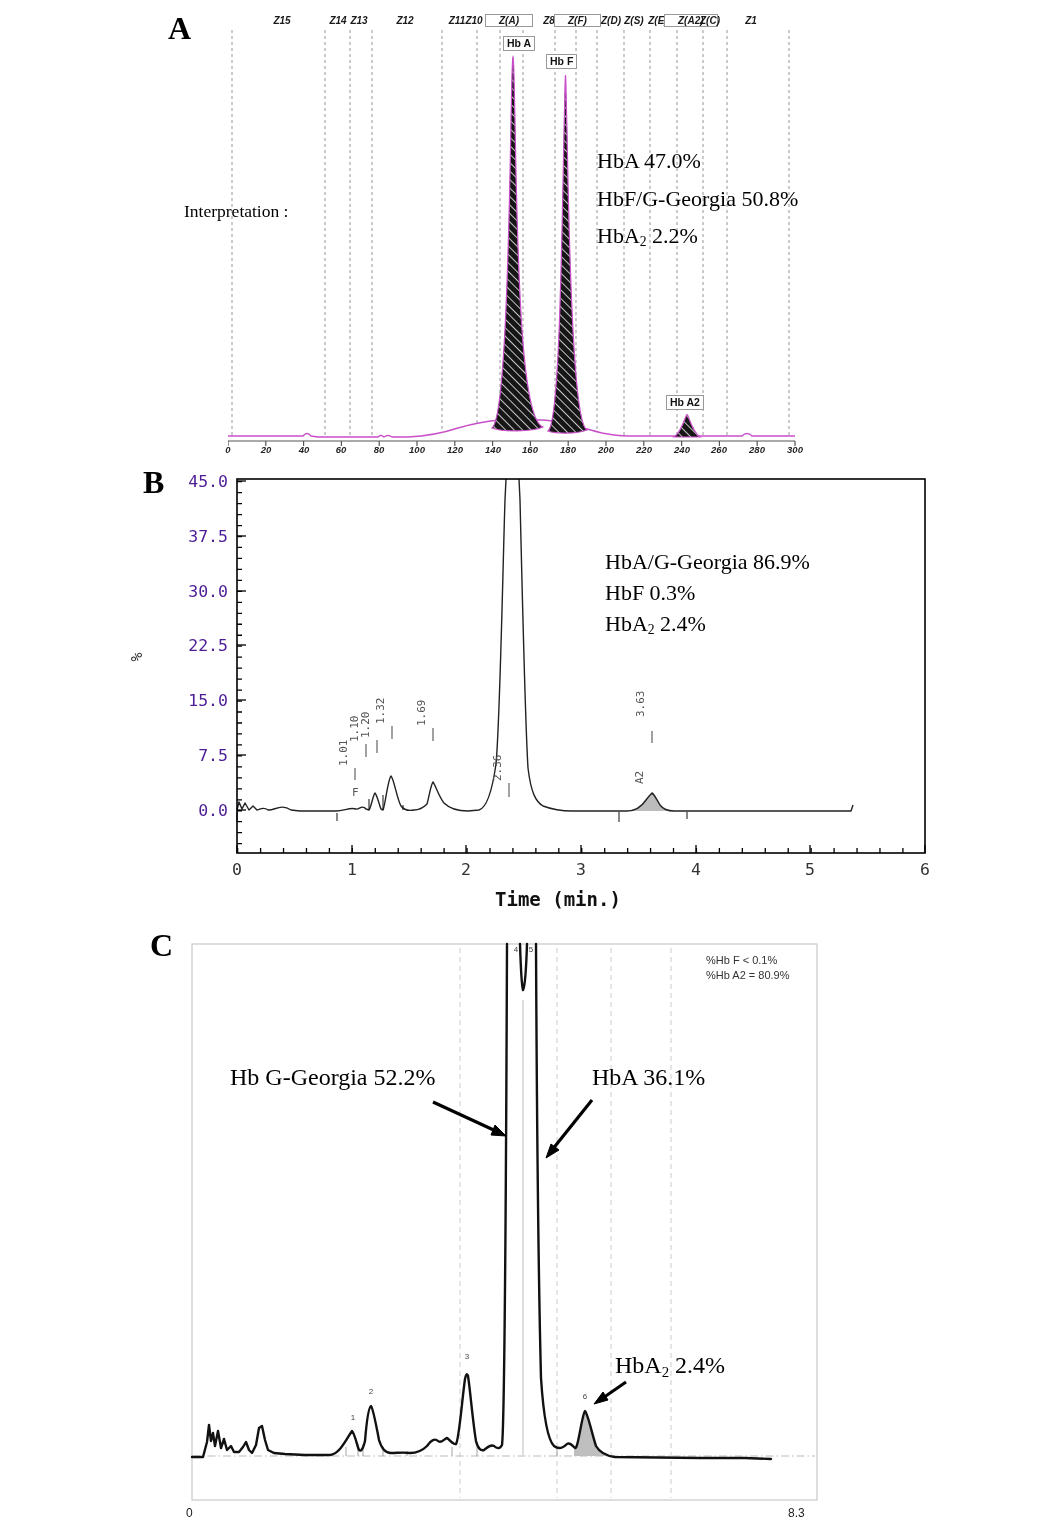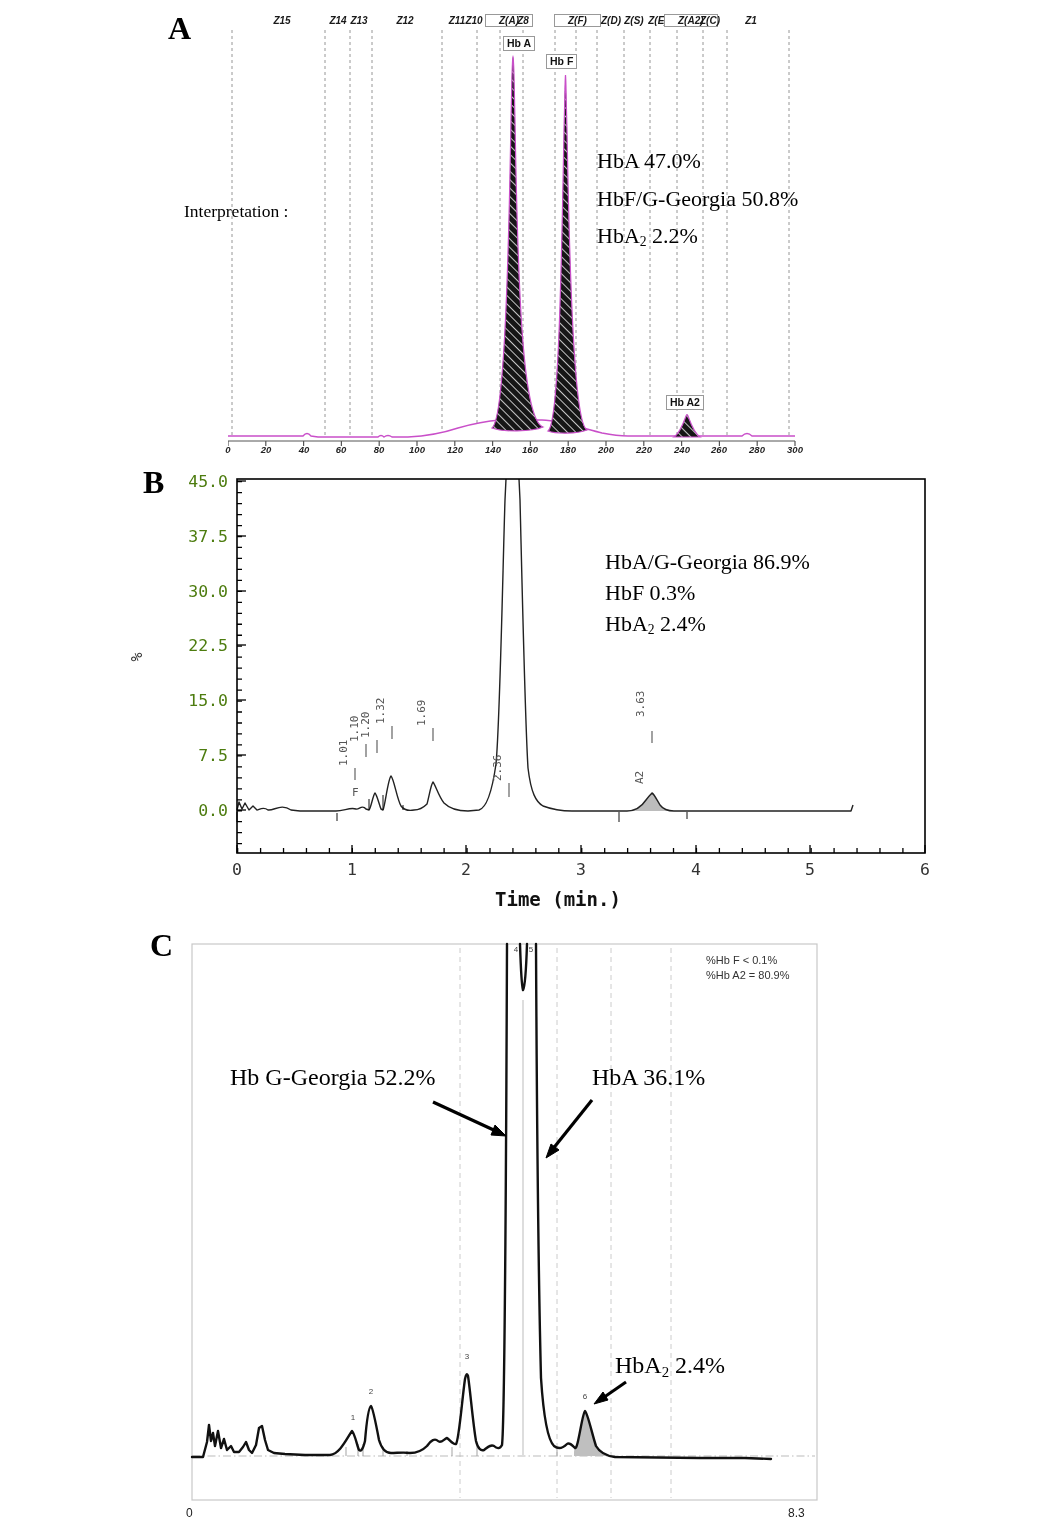--- a/index.html
+++ b/index.html
@@ -15,21 +15,21 @@
   .infoblock div{text-decoration:underline;}
   .peakbox{position:absolute;font-size:10.5px;font-weight:bold;color:#111;border:1px solid #999;
            background:#fff;padding:0 3px;line-height:13px;}
   .serif-lg{position:absolute;font-family:"Liberation Serif",serif;font-size:22px;color:#000;white-space:nowrap;}
   .serif-md{position:absolute;font-family:"Liberation Serif",serif;font-size:17.5px;color:#000;white-space:nowrap;}
   .serif-ann{position:absolute;font-family:"Liberation Serif",serif;font-size:24px;color:#000;white-space:nowrap;}
   .sub{font-size:0.62em;vertical-align:-0.25em;}
   .axlblA{position:absolute;top:444px;width:30px;text-align:center;font-size:9.5px;
           font-weight:bold;font-style:italic;color:#222;}
   .mono{font-family:"DejaVu Sans Mono","Liberation Mono",monospace;}
-  .ylblB{position:absolute;left:168px;width:60px;text-align:right;font-size:16.5px;color:#4d7c0f;}
+  .ylblB{position:absolute;left:168px;width:60px;text-align:right;font-size:16.5px;color:#4c1d95;}
   .xlblB{position:absolute;top:860px;width:30px;text-align:center;font-size:16.5px;color:#333;}
   .rot{position:absolute;transform:rotate(-90deg);transform-origin:left bottom;
        font-size:11px;color:#555;white-space:nowrap;height:12px;line-height:12px;}
   .pknum{position:absolute;width:10px;text-align:center;font-size:8px;color:#444;}
   .cstat{position:absolute;font-size:11px;color:#333;white-space:nowrap;}
   .cxlbl{position:absolute;top:1506px;font-size:12px;color:#222;}
 </style>
 </head>
 <body>
 
@@ -162,21 +162,21 @@
 
   <div class="abs panel-letter" style="left:168px;top:10px">A</div>
 
   <div class="zone" style="left:260px"><span>Z15</span></div>
   <div class="zone" style="left:316px"><span>Z14</span></div>
   <div class="zone" style="left:337px"><span>Z13</span></div>
   <div class="zone" style="left:383px"><span>Z12</span></div>
   <div class="zone" style="left:435px"><span>Z11</span></div>
   <div class="zone" style="left:452px"><span>Z10</span></div>
   <div class="zone" style="left:485px"><span class="zbox">Z(A)</span></div>
-  <div class="zone" style="left:501px"><span>Z8</span></div>
+  <div class="zone" style="left:527px"><span>Z8</span></div>
   <div class="zone" style="left:554px"><span class="zbox">Z(F)</span></div>
   <div class="zone" style="left:589px"><span>Z(D)</span></div>
   <div class="zone" style="left:612px"><span>Z(S)</span></div>
   <div class="zone" style="left:636px"><span>Z(E)</span></div>
   <div class="zone" style="left:664px"><span class="zbox">Z(A2)</span></div>
   <div class="zone" style="left:688px"><span>Z(C)</span></div>
   <div class="zone" style="left:729px"><span>Z1</span></div>
 
 
   <div class="peakbox" style="left:503px;top:36px">Hb A</div>

